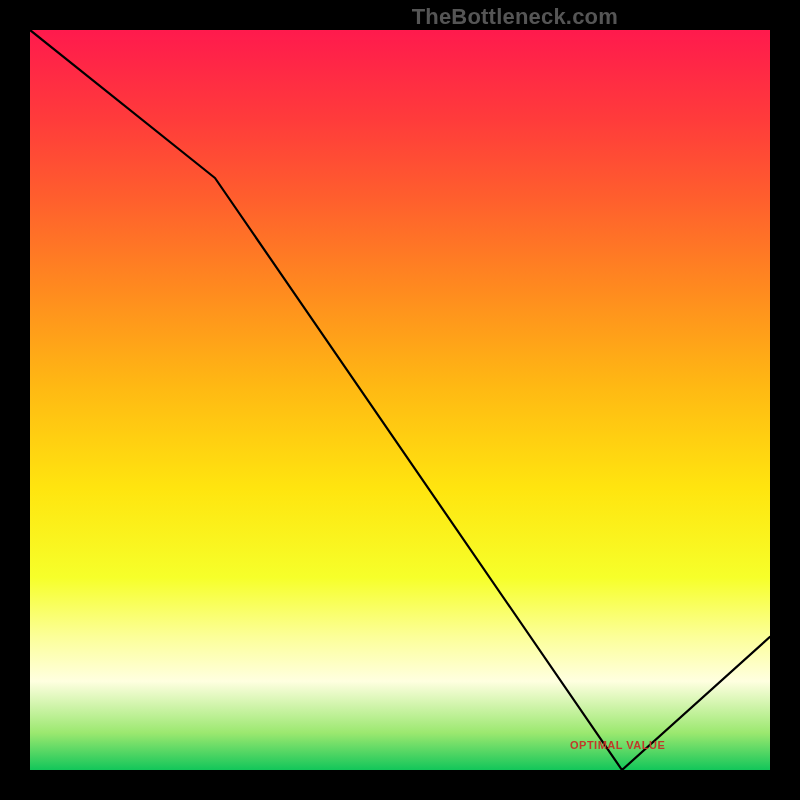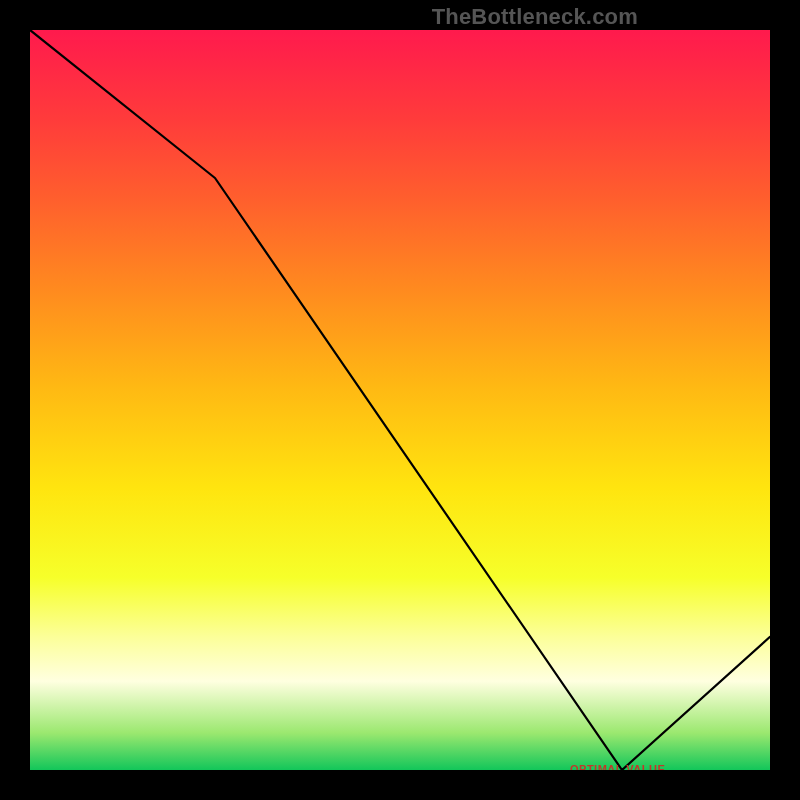--- a/index.html
+++ b/index.html
@@ -9,21 +9,20 @@
     height: 800px;
     background: #000;
     overflow: hidden;
     font-family: Arial, Helvetica, sans-serif;
   }
   .outer {
     position: relative;
     width: 648px;
     height: 800px;
     background: #000;
-    padding-left: 20px;
   }
   .watermark {
     position: absolute;
     top: 4px;
     right: 30px;
     color: #555;
     font-size: 22px;
     font-weight: bold;
     letter-spacing: 0.2px;
     z-index: 5;
@@ -62,21 +61,20 @@
     z-index: 2;
   }
   .optimal-label {
     position: absolute;
     color: #c0392b;
     font-weight: bold;
     font-size: 11px;
     letter-spacing: 0.5px;
     z-index: 3;
     white-space: nowrap;
-    margin-top: 24px;
   }
 </style>
 </head>
 <body>
 
 <div class="outer">
   <div class="watermark">TheBottleneck.com</div>
 
   <div class="plot">
     <div class="gradient"></div>

